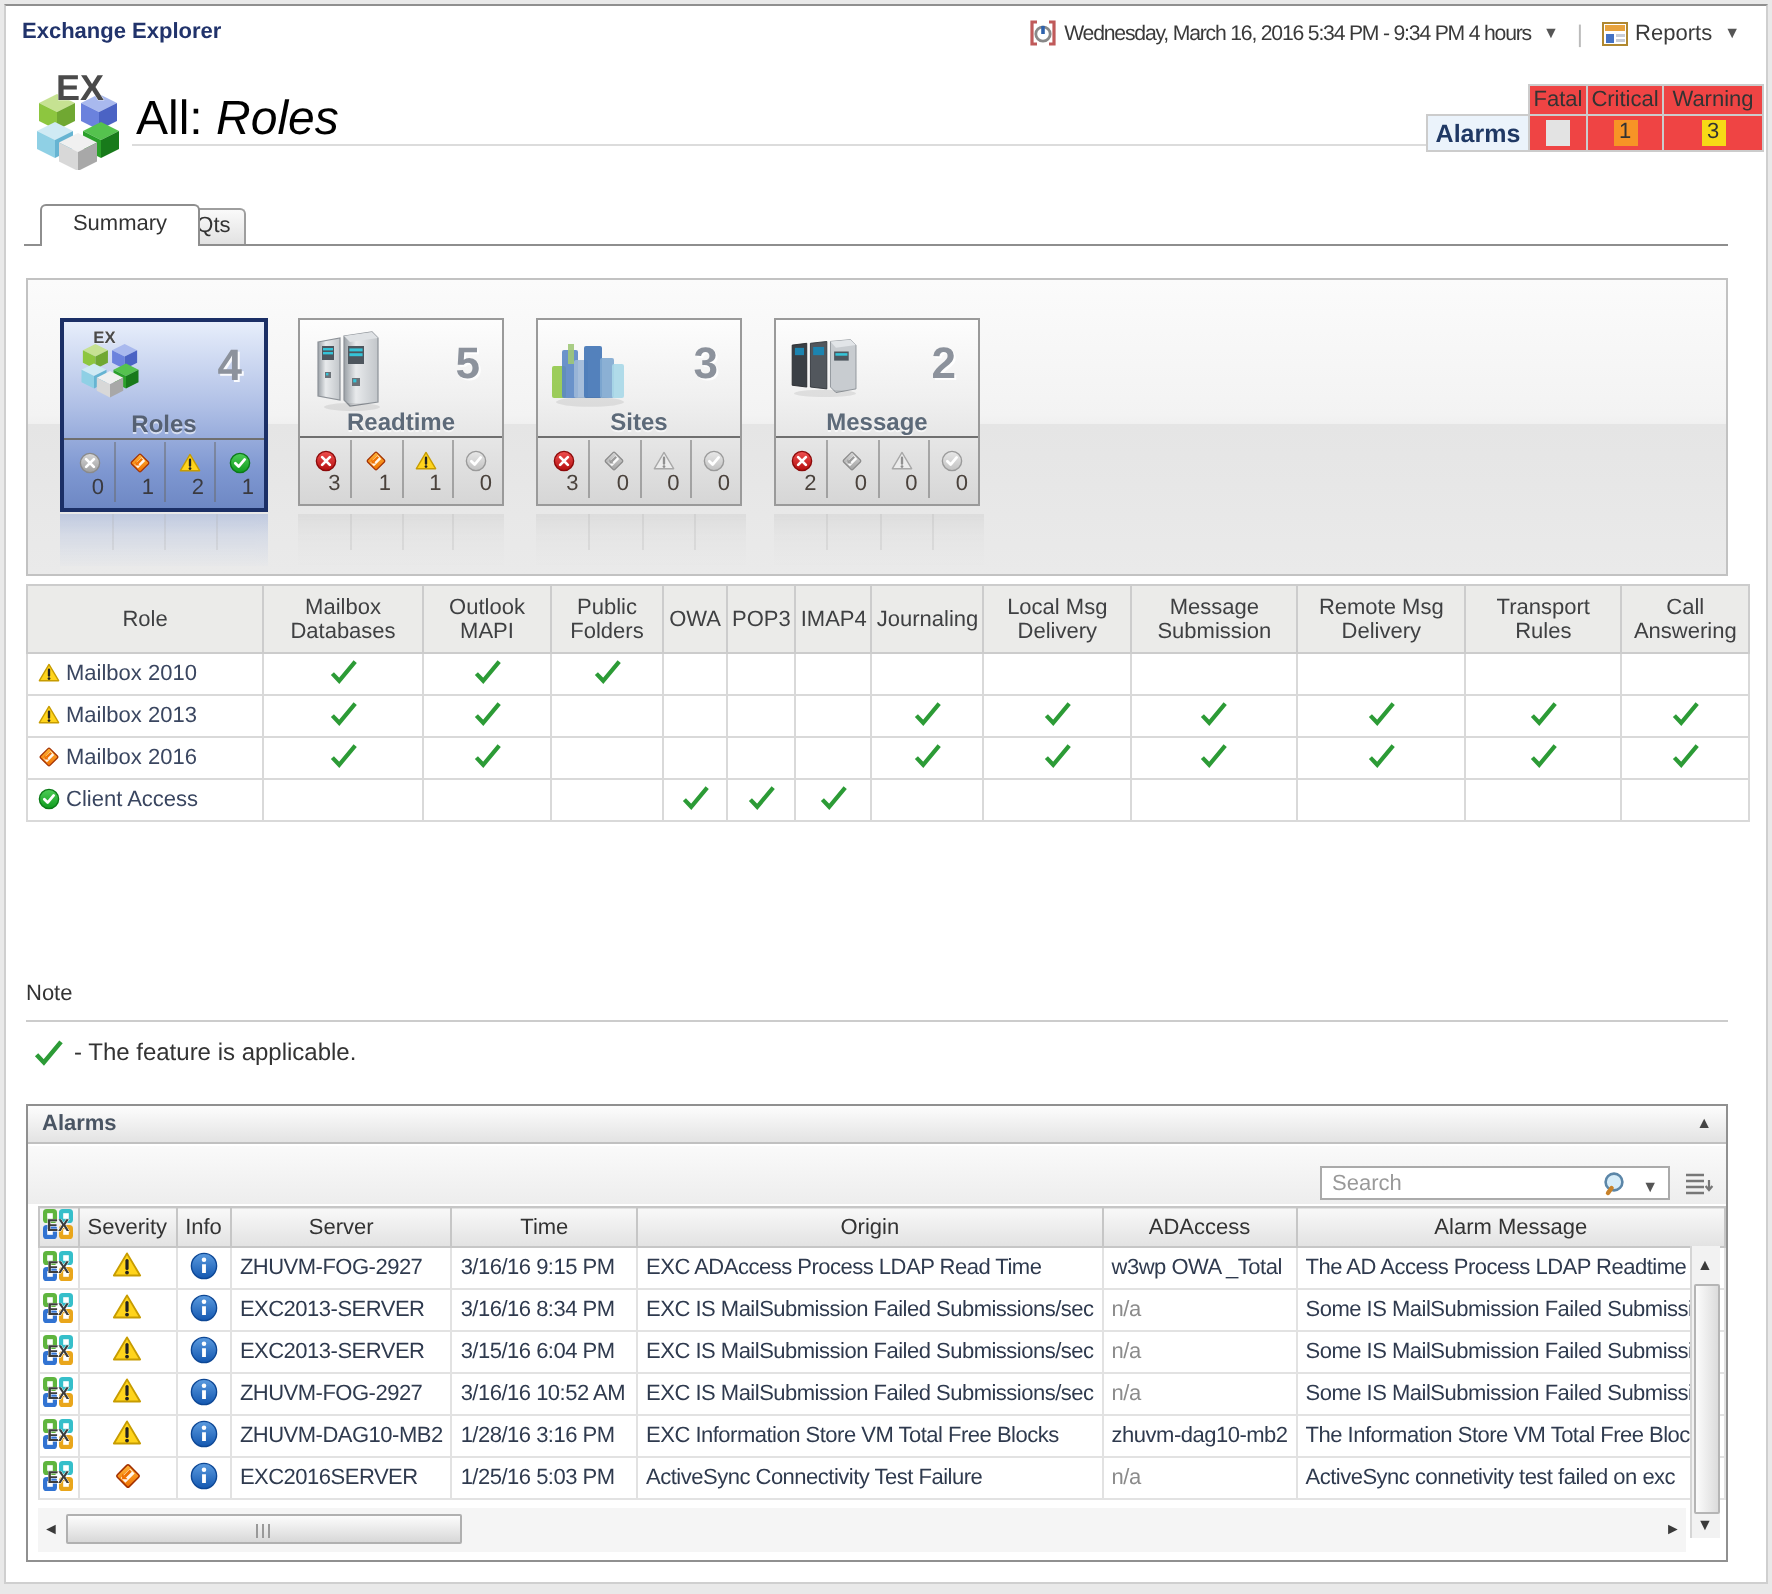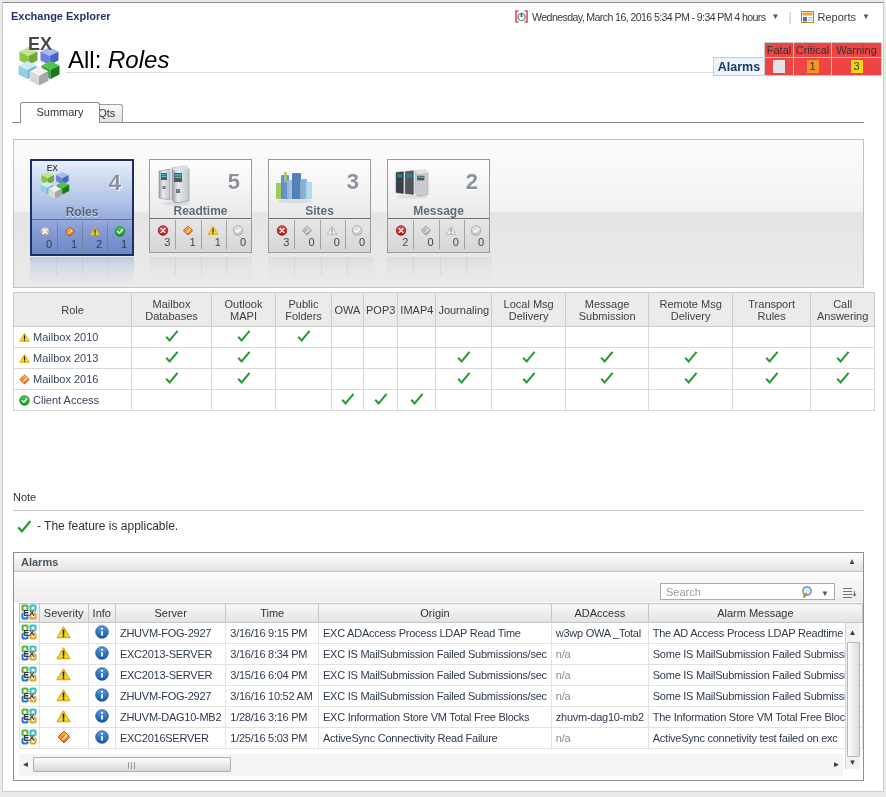--- a/index.html
+++ b/index.html
@@ -920,21 +920,21 @@
                   <stop offset="0" stop-color="#5b9bdf"></stop>
                   <stop offset="1" stop-color="#1357b0"></stop>
                 </linearGradient>
               </defs>
               <circle cx="8" cy="8" r="7.2" fill="url(#inf14)" stroke="#0d4795" stroke-width="0.8"></circle>
               <circle cx="8" cy="4.4" r="1.3" fill="#fff"></circle>
               <path d="M8 7 L8 12" stroke="#fff" stroke-width="2.2"></path>
             </svg></td>
           <td>EXC2016SERVER</td>
           <td>1/25/16 5:03 PM</td>
-          <td>ActiveSync Connectivity Read Failure</td>
+          <td>ActiveSync Connectivity Test Failure</td>
           <td class="na">n/a</td>
           <td>ActiveSync connetivity test failed on exc</td>
         </tr>
       </tbody>
     </table>
     <div class="vsb">
       <div class="sbtn" style="left:-1px;top:3px">▲</div>
       <div class="vthumb"></div>
       <div class="sbtn" style="left:-1px;bottom:0">▼</div>
     </div>

